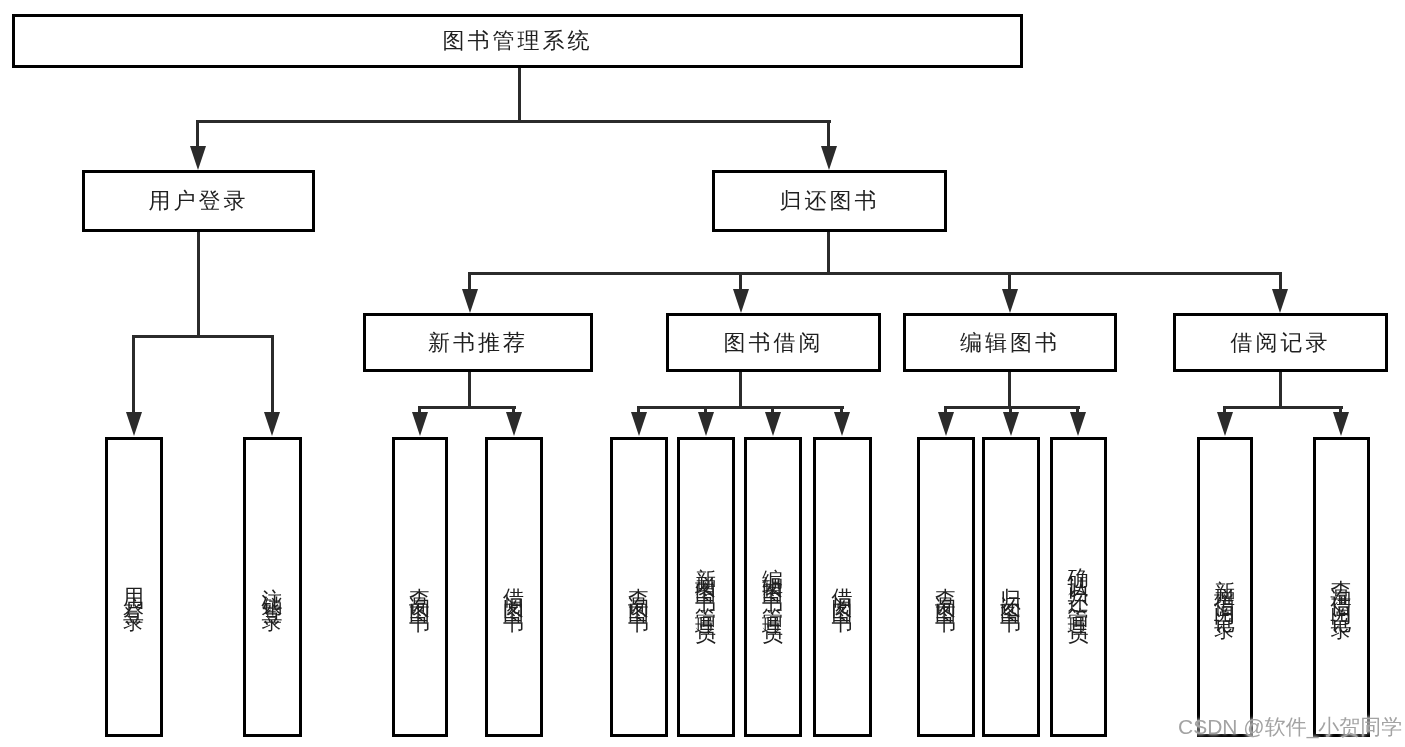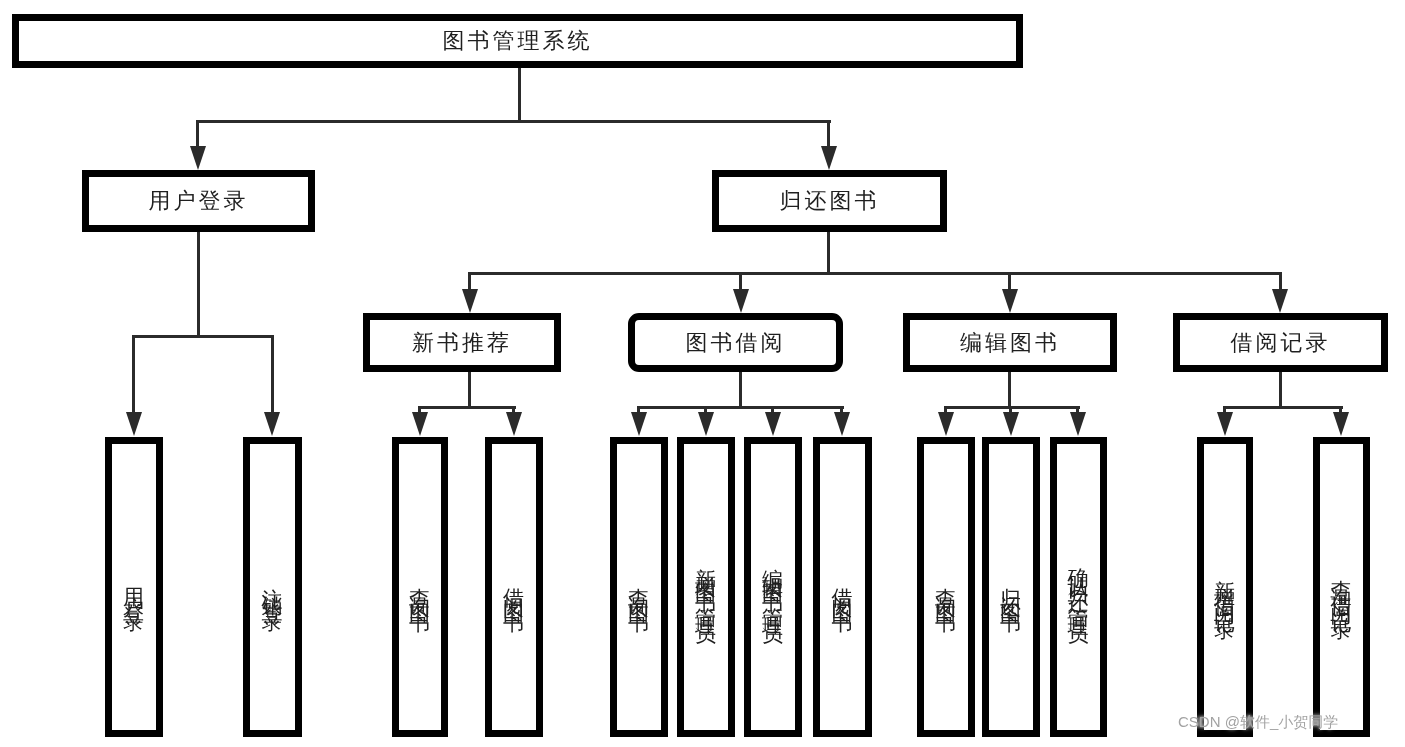--- a/index.html
+++ b/index.html
@@ -2,37 +2,37 @@
 <html><head>
 <meta charset="utf-8">
 <style>
   html,body{margin:0;padding:0;background:#fff;}
   .stage{
     position:relative;width:1405px;height:747px;background:#ffffff;overflow:hidden;
     font-family:"Liberation Sans","DejaVu Sans",sans-serif;
   }
   .box{
     position:absolute;box-sizing:border-box;background:#ffffff;
-    border:7px solid #000000;display:flex;align-items:center;justify-content:center;
+    border:3px solid #000000;display:flex;align-items:center;justify-content:center;
     color:#1f1f1f;
   }
   .hbox .lbl{font-size:22px;letter-spacing:3px;white-space:nowrap;}
   .vbox .lbl{
     writing-mode:vertical-rl;text-orientation:mixed;
     font-size:21px;letter-spacing:8px;line-height:1;white-space:nowrap;
   }
   .line{position:absolute;background:#2b2b2b;}
   .arrow{
     position:absolute;width:0;height:0;
     border-left:8px solid transparent;border-right:8px solid transparent;
     border-top:24px solid #2b2b2b;
   }
   .watermark{
     position:absolute;left:1178px;top:713px;width:227px;
-    font-size:15px;color:#a3a3a3;white-space:nowrap;
+    font-size:21px;color:#a3a3a3;white-space:nowrap;
     text-shadow:0 0 3px #ffffff,0 0 5px #ffffff;
   }
 </style>
 </head>
 <body>
 
 <div class="stage">
 
   <div class="box hbox" style="left:12px;top:14px;width:1011px;height:54px;">
     <span class="lbl">图书管理系统</span>
@@ -63,24 +63,24 @@
   <div class="line" style="left:469px;top:272px;width:813px;height:3px;"></div>
   <div class="line" style="left:468px;top:272px;width:3px;height:18px;"></div>
   <div class="line" style="left:739px;top:272px;width:3px;height:18px;"></div>
   <div class="line" style="left:1008px;top:272px;width:3px;height:18px;"></div>
   <div class="line" style="left:1279px;top:272px;width:3px;height:18px;"></div>
   <div class="arrow" style="left:462px;top:289px;"></div>
   <div class="arrow" style="left:733px;top:289px;"></div>
   <div class="arrow" style="left:1002px;top:289px;"></div>
   <div class="arrow" style="left:1272px;top:289px;"></div>
 
-  <div class="box hbox" style="left:363px;top:313px;width:198px;height:59px;">
+  <div class="box hbox" style="left:363px;top:313px;width:230px;height:59px;">
     <span class="lbl">新书推荐</span>
   </div>
-  <div class="box hbox" style="left:628px;top:313px;width:215px;height:59px;border-radius:11px;">
+  <div class="box hbox" style="left:666px;top:313px;width:215px;height:59px;">
     <span class="lbl">图书借阅</span>
   </div>
   <div class="box hbox" style="left:903px;top:313px;width:214px;height:59px;">
     <span class="lbl">编辑图书</span>
   </div>
   <div class="box hbox" style="left:1173px;top:313px;width:215px;height:59px;">
     <span class="lbl">借阅记录</span>
   </div>
 
   <div class="line" style="left:468px;top:372px;width:3px;height:37px;"></div>

